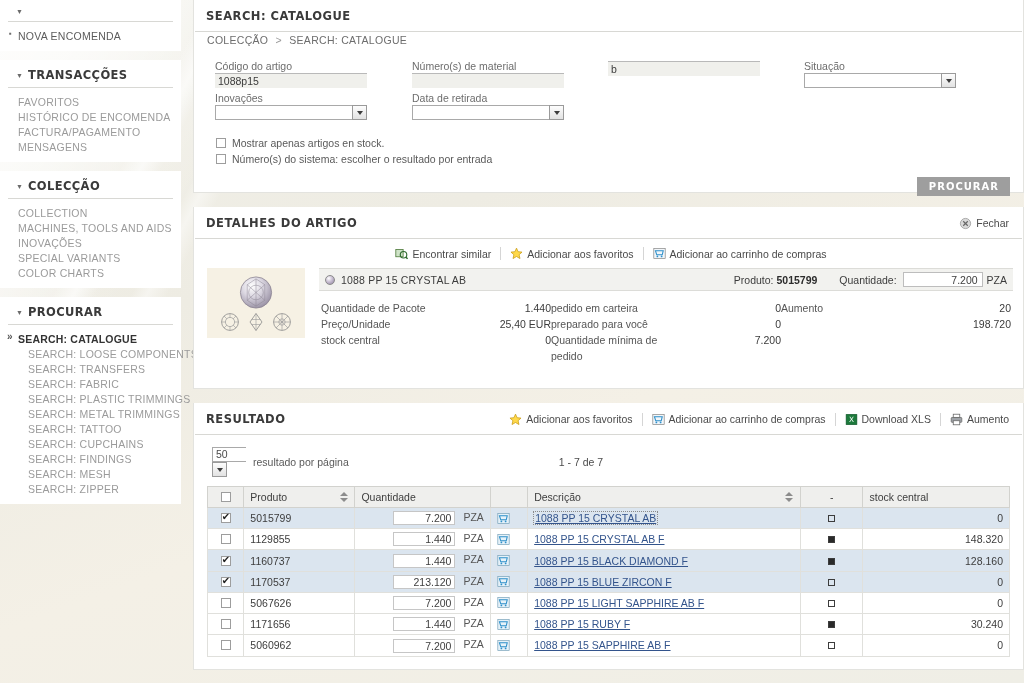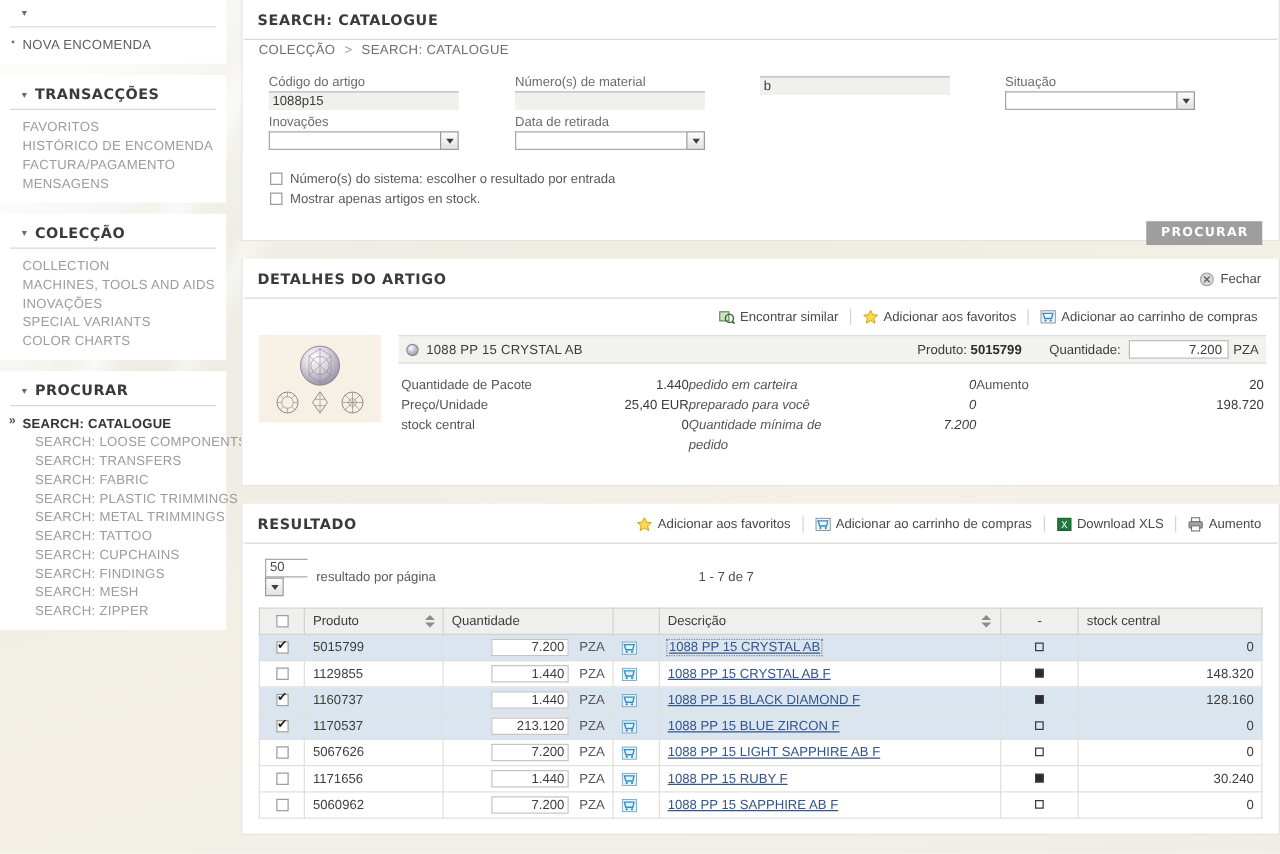--- a/index.html
+++ b/index.html
@@ -145,21 +145,21 @@
   .cbrow span { font-size: 10.5px; color: #5a5a5a; }
   .btn-primary {
     float: right; background: #9e9e9e; color: #fff;
     font-family: "DejaVu Sans", sans-serif; font-weight: bold;
     font-size: 10px; letter-spacing: 1px;
     padding: 4px 11px 4px 12px; border: none; cursor: pointer;
     text-transform: uppercase;
   }
 
   
-  .tool-row { display: flex; justify-content: flex-end; align-items: center; padding: 2px 2px 8px 0; }
+  .tool-row { display: flex; justify-content: center; align-items: center; padding: 2px 2px 8px 0; }
   .tool {
     display: flex; align-items: center; gap: 4px;
     font-size: 10.5px; color: #4a4a4a; padding: 0 9px; cursor: pointer; white-space: nowrap;
   }
   .tool + .tool { border-left: 1px solid #d5d5d5; }
   .tool:last-child { padding-right: 2px; }
   .ic { width: 13px; height: 13px; flex: none; display:block; }
 
   .detail-wrap { display: flex; gap: 14px; }
   .thumb {
@@ -182,21 +182,21 @@
   .detail-bar .spacer { flex: 1; }
   .detail-bar .prod { margin-right: 22px; }
   .detail-bar .prod b { color: #2c2c2c; }
   .qty-box {
     width: 80px; height: 15px; background: #fff; border: 1px solid #bdbdbd;
     text-align: right; padding: 1px 4px; font-size: 10.5px; margin: 0 4px 0 6px;
   }
   .specs { display: flex; padding: 9px 2px 0 2px; font-size: 10.5px; }
   .spec-col { display: flex; }
   .spec-col.c1 { width: 230px; }
-  .spec-col.c2 { width: 230px; font-style: italic; }
+  .spec-col.c2 { width: 230px; }
   .spec-col.c3 { width: 230px; }
   .spec-col .labels { flex: 1; }
   .spec-col .values { width: 72px; text-align: right; }
   .spec-col .labels div, .spec-col .values div { line-height: 16px; color: #555; }
   .spec-col .values div { color: #3b3b3b; }
 
   
   .res-ctrl { display: flex; align-items: center; padding: 2px 0 9px 5px; }
   .mini-sel { display: flex; margin-right: 7px; flex-direction: column; }
   .mini-sel .sbox {
@@ -365,25 +365,25 @@
             <div class="sbtn">
                 <i></i>
               </div>
           </div>
         </div>
       </div>
 
       <div style="padding-left:9px; padding-top:7px;">
         <div class="cbrow">
           <span class="cbox"></span>
-          <span>Número(s) do sistema: escolher o resultado por entrada</span>
+          <span>Mostrar apenas artigos en stock.</span>
         </div>
         <div class="cbrow">
           <span class="cbox"></span>
-          <span>Mostrar apenas artigos en stock.</span>
+          <span>Número(s) do sistema: escolher o resultado por entrada</span>
         </div>
       </div>
 
       <div style="padding-top:12px; overflow:hidden;">
         <button class="btn-primary">PROCURAR</button>
       </div>
     </div>
   </div>
 
   <div class="card" style="height:182px;">

